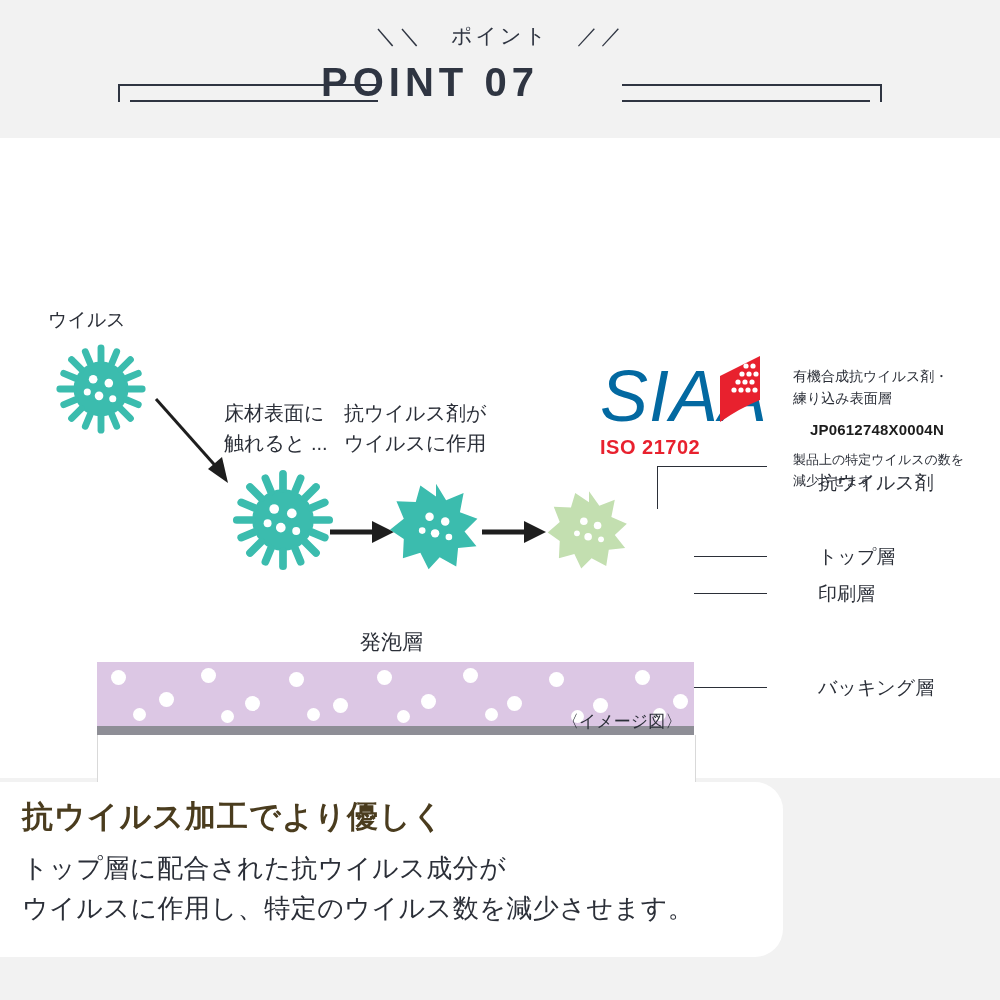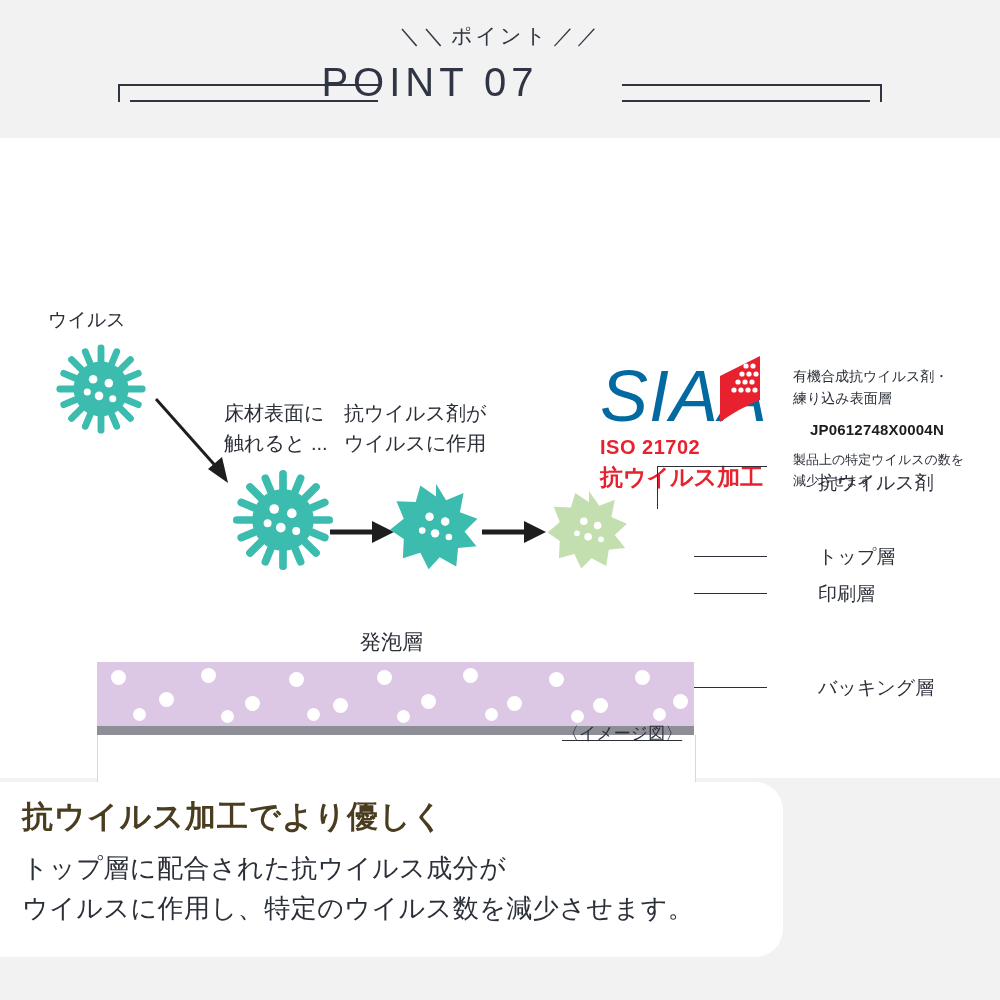--- a/index.html
+++ b/index.html
@@ -12,24 +12,24 @@
     color:#2b2f38;
   }
 
   
   .header{position:absolute;left:0;top:0;width:1000px;height:138px;background:#f2f2f2;}
   .kicker{
     position:absolute;left:0;top:22px;width:1000px;text-align:center;
     font-size:21px;letter-spacing:3px;color:#2f3542;
   }
   .kicker .slash{display:inline-block;color:#2f3542;font-size:21px;}
-  .kicker .ktext{display:inline-block;margin:0 4px;font-weight:400;font-family:Liberation Mono, monospace;}
+  .kicker .ktext{display:inline-block;margin:0 28px;font-weight:400;font-family:Liberation Mono, monospace;}
   .pointtitle{
     position:absolute;left:0;top:60px;width:860px;text-align:center;
-    font-size:40px;letter-spacing:5px;color:#2f3542;font-weight:400;
+    font-size:40px;letter-spacing:5px;color:#2f3542;font-weight:700;
   }
   .rule{position:absolute;background:#2f3542;height:2px;}
 
   
   .diagram{position:absolute;left:0;top:138px;width:1000px;height:640px;background:#fff;}
 
   
   .lbl{position:absolute;font-size:19px;color:#2b2f38;line-height:1.45;white-space:pre-line;}
 
   
@@ -96,21 +96,20 @@
   <div class="rule" style="left:880px;top:84px;width:2px;height:18px;"></div>
 
   <div class="pointtitle">POINT 07</div>
 </div>
 
 <div class="diagram">
 
   <div class="siaa">
     <div class="siaa-text">SIAA</div>
     <div class="siaa-iso">ISO 21702</div>
-    <div class="siaa-jp">抗ウイルス加工</div>
     <svg class="siaa-mark" viewBox="0 0 56 66">
       <path d="M4 20 L44 0 L44 44 Q24 52 4 66 Z" fill="#e8212e"></path>
       <g fill="#ffffff">
         <circle cx="30" cy="10" r="2.6"></circle>
         <circle cx="37" cy="10" r="2.6"></circle>
         <circle cx="26" cy="18" r="2.6"></circle>
         <circle cx="33" cy="18" r="2.6"></circle>
         <circle cx="40" cy="18" r="2.6"></circle>
         <circle cx="22" cy="26" r="2.6"></circle>
         <circle cx="29" cy="26" r="2.6"></circle>
@@ -274,20 +273,20 @@
   <div class="leader" style="left:657px;top:328px;width:110px;"></div>
   <div class="leader" style="left:694px;top:418px;width:73px;"></div>
   <div class="leader" style="left:694px;top:455px;width:73px;"></div>
   <div class="leader" style="left:694px;top:549px;width:73px;"></div>
 
   <div class="rlabel" style="left:778px;top:332px;">抗ウイルス剤</div>
   <div class="rlabel" style="left:778px;top:406px;">トップ層</div>
   <div class="rlabel" style="left:778px;top:443px;">印刷層</div>
   <div class="rlabel" style="left:778px;top:537px;">バッキング層</div>
 
-  <div class="imgcap" style="left:562px;top:584px;text-decoration:underline;">〈イメージ図〉</div>
+  <div class="imgcap" style="left:562px;top:572px;">〈イメージ図〉</div>
 </div>
 
 <div class="bottom">
   <div class="bh">抗ウイルス加工でより優しく</div>
   <div class="bp">トップ層に配合された抗ウイルス成分が
 ウイルスに作用し、特定のウイルス数を減少させます。</div>
 </div>
 
 </body></html>

